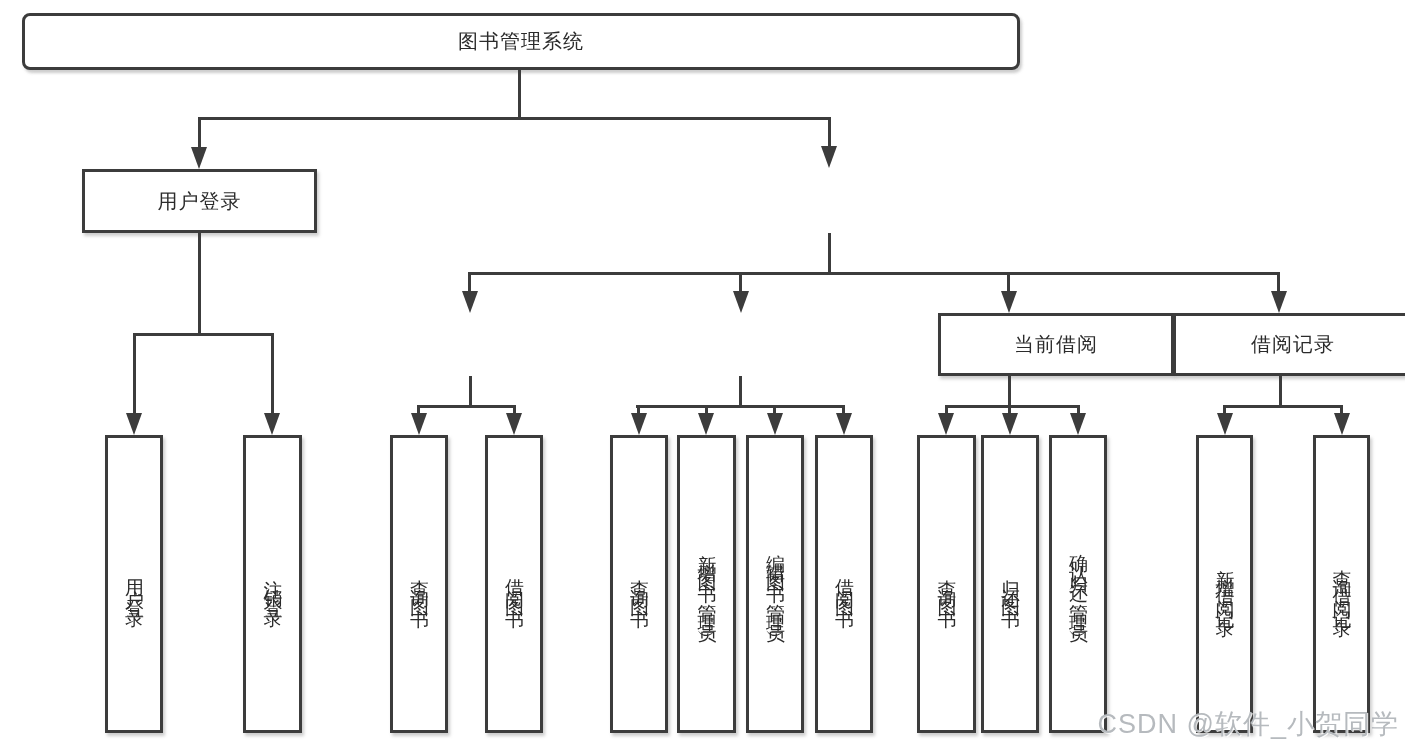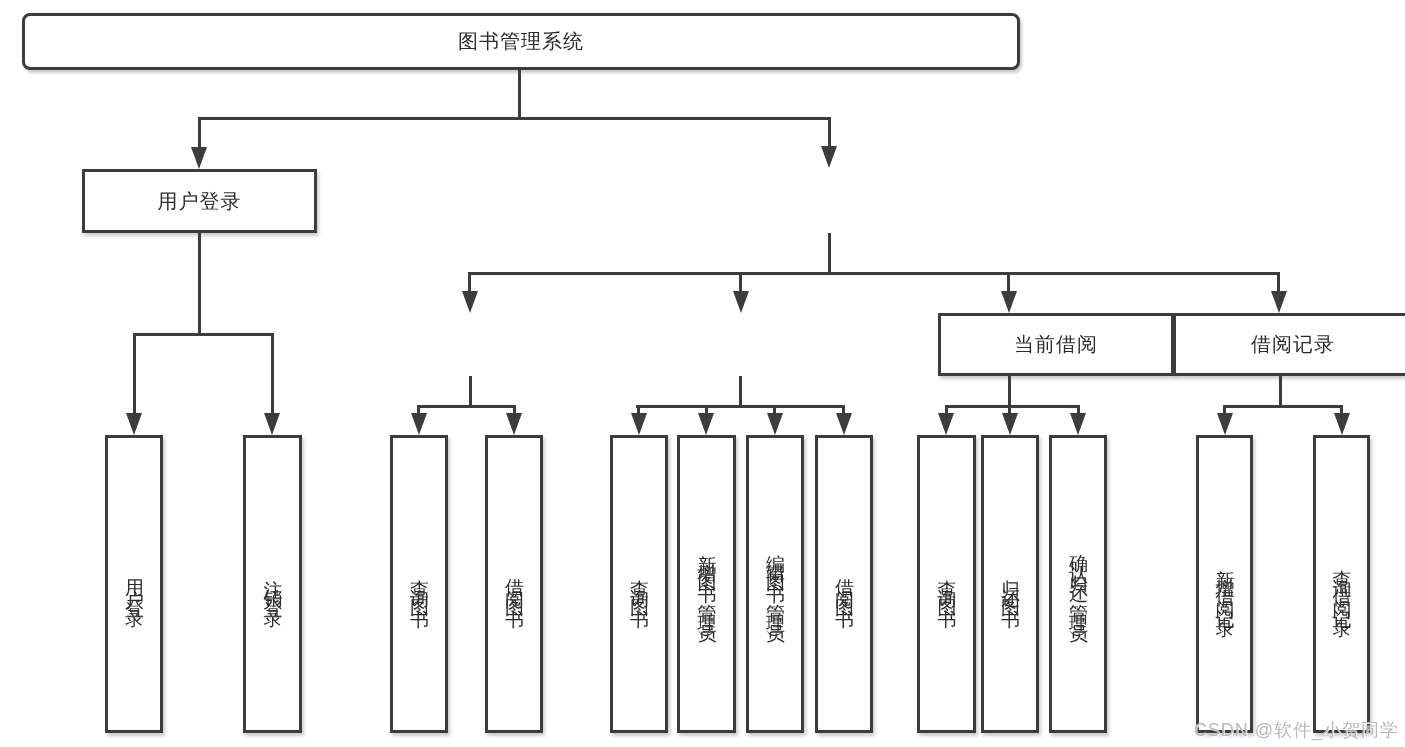--- a/index.html
+++ b/index.html
@@ -27,21 +27,21 @@
   .hl { position:absolute; height:3px; background:#3c3c3c; }
   .ah {
     position:absolute; width:0; height:0;
     border-left:8px solid transparent; border-right:8px solid transparent;
     border-top:22px solid #3c3c3c;
   }
 
   
   #watermark {
     position:absolute; right:6px; bottom:5px;
-    font-size:18px; color:#b6babe; letter-spacing:1px;
+    font-size:27px; color:#b6babe; letter-spacing:1px;
     text-shadow:1px 1px 0 rgba(255,255,255,0.85);
     white-space:nowrap;
   }
 </style>
 </head>
 <body>
 
 <div id="stage">
 
   <div class="node" style="left:22px; top:13px; width:998px; height:57px;border-radius:8px;">

